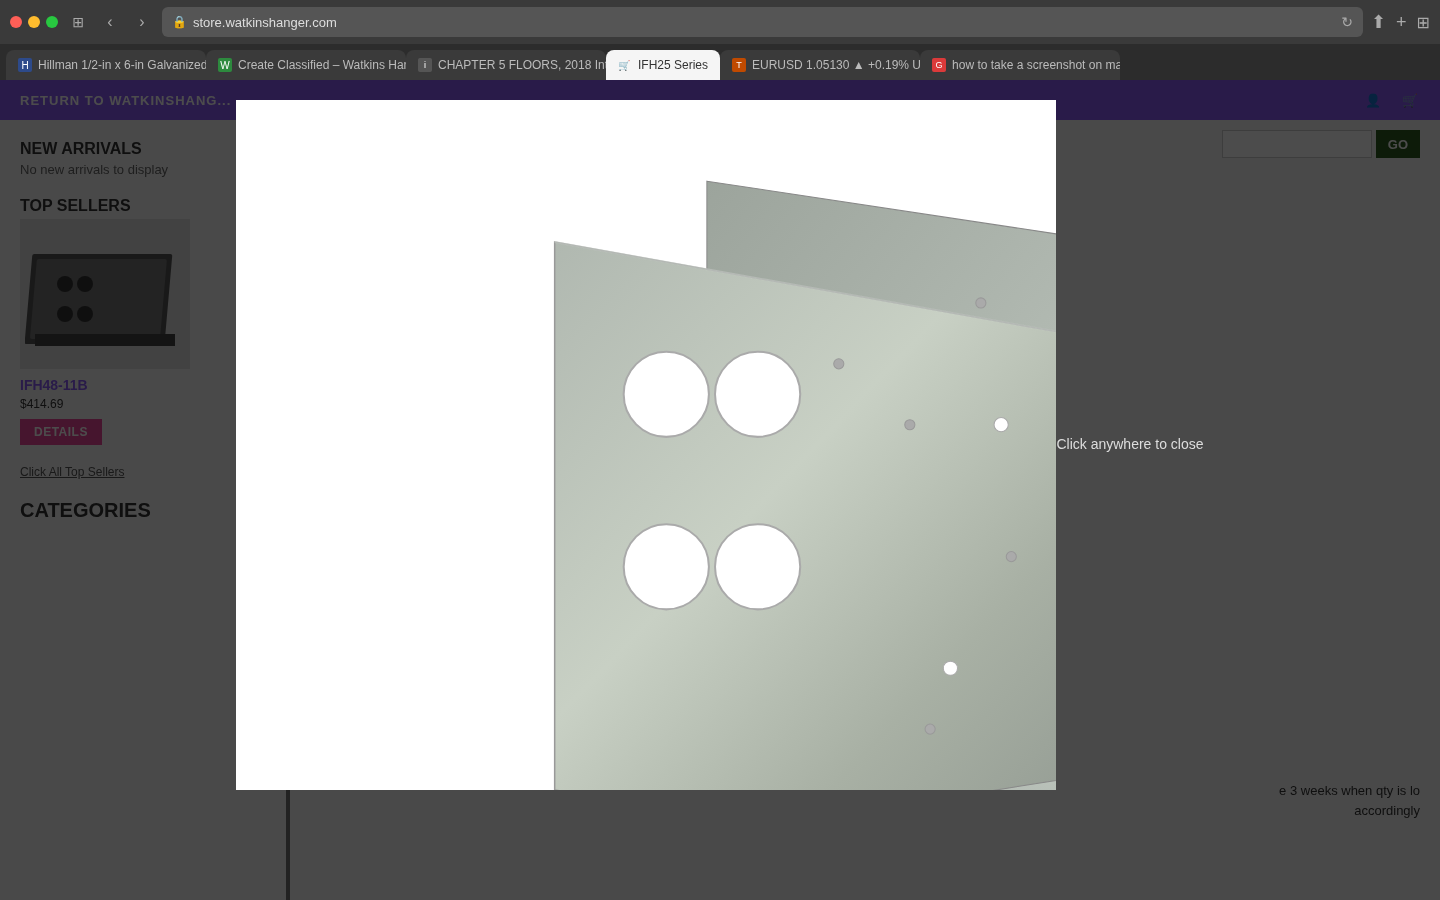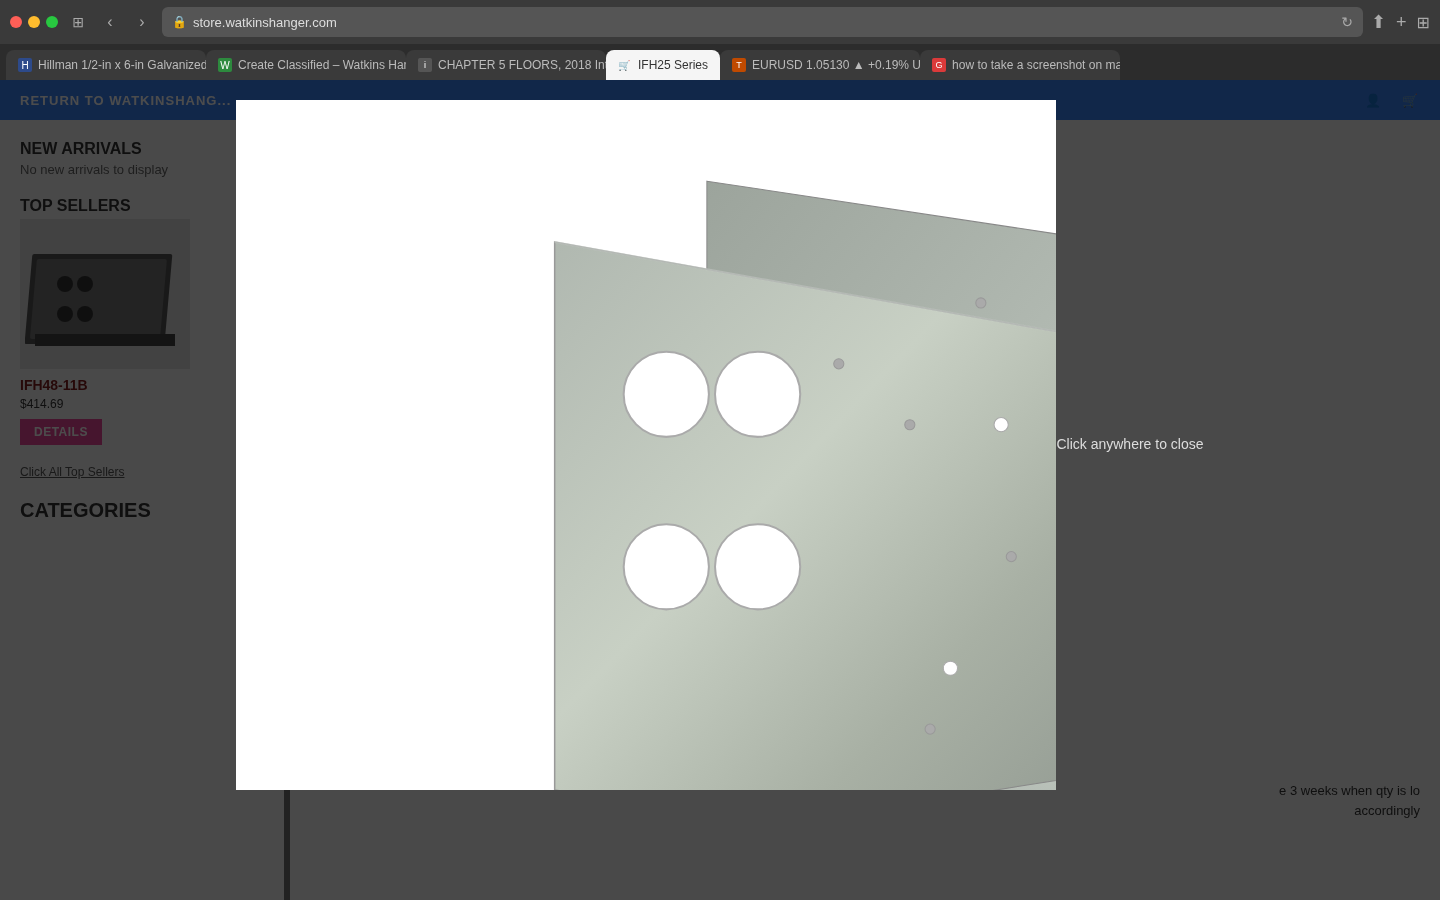--- a/index.html
+++ b/index.html
@@ -178,21 +178,21 @@
 
     
     .site-page {
       width: 100%;
       height: 820px;
       position: relative;
       overflow: hidden;
     }
 
     .site-header {
-      background: #3b82f6;
+      background: #8b5cf6;
       height: 40px;
       display: flex;
       align-items: center;
       padding: 0 20px;
       color: white;
       font-size: 13px;
       font-weight: bold;
       letter-spacing: 1px;
     }
 
@@ -205,21 +205,21 @@
 
     .site-body {
       display: flex;
       height: calc(820px - 40px);
     }
 
     .sidebar {
       width: 290px;
       background: #f5f5f5;
       padding: 20px;
-      border-right: 6px solid #737373;
+      border-right: 4px solid #737373;
       flex-shrink: 0;
     }
 
     .sidebar-section-title {
       font-size: 16px;
       font-weight: bold;
       color: #333;
       margin-bottom: 4px;
     }
 
@@ -240,21 +240,21 @@
       margin-bottom: 8px;
       display: flex;
       align-items: center;
       justify-content: center;
       overflow: hidden;
     }
 
     .sidebar-product-name {
       font-size: 14px;
       font-weight: bold;
-      color: #7f1d1d;
+      color: #8b5cf6;
       margin-bottom: 4px;
     }
 
     .sidebar-product-price {
       font-size: 12px;
       color: #333;
       margin-bottom: 8px;
     }
 
     .btn-details {
@@ -423,20 +423,24 @@
         <button class="btn-details">DETAILS</button>
       </div>
 
       <a class="view-all-link">Click All Top Sellers</a>
 
       <div class="categories-title">CATEGORIES</div>
     </div>
 
     <div class="main-content">
 
+      <div class="search-area">
+        <input type="text" class="search-input" style="">
+        <button class="btn-go">GO</button>
+      </div>
 
       <div class="shipping-notice">
         <span>e 3 weeks when qty is lo</span><br>
         <span>accordingly</span>
       </div>
     </div>
   </div>
 
   <div class="overlay">
     <div class="modal-container">

